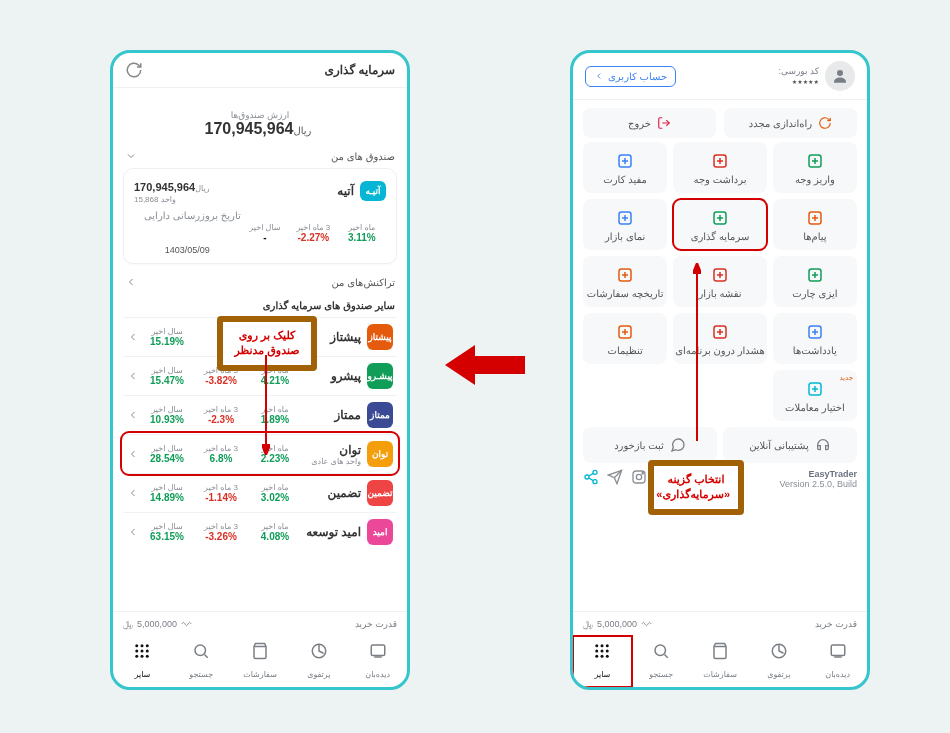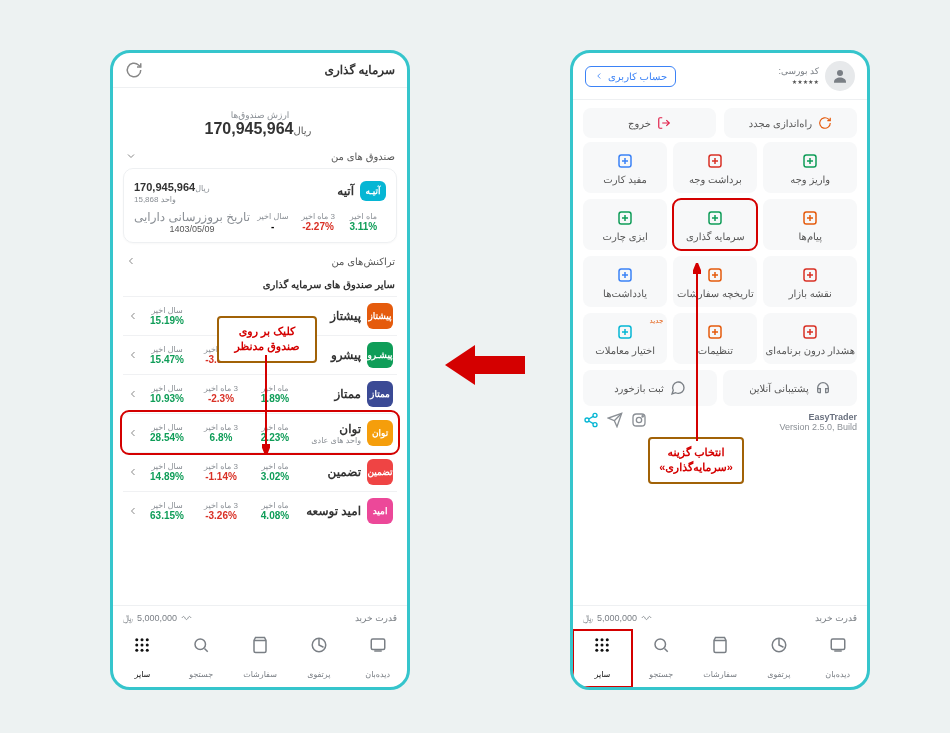--- a/index.html
+++ b/index.html
@@ -44,21 +44,21 @@
 
 .footer-info { padding:6px 10px; display:flex; align-items:flex-start; justify-content:space-between; font-size:9px; color:#8a8f95; }
 .social { display:flex; gap:8px; }
 .social .ic { width:16px; height:16px; cursor:pointer; }
 
 .bottom-bar { margin-top:auto; border-top:1px solid #eef0f2; }
 .power-row { display:flex; align-items:center; justify-content:space-between; padding:6px 10px;
   font-size:9px; color:#7a7f85; }
 .power-row .amount { display:flex; align-items:center; gap:4px; }
 .nav { display:flex; }
-.nav-item { flex:1; display:flex; flex-direction:column; align-items:center; gap:16px;
+.nav-item { flex:1; display:flex; flex-direction:column; align-items:center; gap:10px;
   padding:6px 0 8px; font-size:8px; color:#7a7f85; cursor:pointer; }
 .nav-item .ic { width:18px; height:18px; color:#7a7f85; }
 .nav-item.active { color:#111; }
 .nav-item.active .ic { color:#111; }
 
 .screen-title { font-size:12px; font-weight:600; color:#333; }
 .sub-header { text-align:center; padding:10px 0 6px; }
 .sub-header .lbl { font-size:9px; color:#8a8f95;margin-top:12px; }
 .sub-header .val { font-size:16px; font-weight:700; color:#333; direction:ltr; }
 .sub-header .unit { font-size:10px; font-weight:400; color:#555; margin-right:4px; }
@@ -79,36 +79,36 @@
 .fund-amount .v { font-size:11px; font-weight:600; color:#333; }
 .fund-amount .u { font-size:8px; color:#8a8f95; margin-right:3px; }
 .fund-units { font-size:8px; color:#8a8f95; }
 .fund-perf { display:flex; align-items:center; justify-content:space-between; margin-top:6px; }
 .perf-col { text-align:center; flex:1; }
 .perf-col .lbl { font-size:8px; color:#8a8f95; }
 .perf-col .val { font-size:10px; font-weight:600; direction:ltr; }
 .pos { color:#0f9d58; }
 .neg { color:#d93025; }
 .upd-col { text-align:center; }
-.upd-col .lbl { font-size:12px; color:#8a8f95; }
-.upd-col .val { font-size:9px; color:#555; direction:ltr; }
+.upd-col .lbl { font-size:10px; color:#8a8f95;margin-left:10px; }
+.upd-col .val { font-size:9px; color:#555; direction:ltr;margin-top:24px; }
 
 .fund-row { margin:0 10px; padding:6px 4px; border-top:1px solid #f0f1f3; cursor:pointer; }
 .fund-row-head { display:flex; align-items:center; gap:6px; }
 .fund-row .fund-badge { width:26px; height:26px; }
 .fund-row .name-col { flex:1; }
 .fund-row .chev { width:12px; height:12px; color:#888; }
 .fund-row .perfs { display:flex; gap:10px; flex:2; justify-content:flex-end; }
 .fund-row .perfs .perf-col { flex:none; min-width:44px; }
 .hl-box { outline:2px solid #d40000; outline-offset:1px; border-radius:6px; }
 
-.callout { position:absolute; border:2px solid #a16207; background:#fff;
+.callout { position:absolute; border:6px solid #a16207; background:#fff;
   font-size:11px; font-weight:700; color:#d40000; padding:6px 8px; text-align:center;
   border-radius:4px; line-height:1.4; }
-.callout.right { left:648px; top:437px; width:96px; }
+.callout.right { left:648px; top:460px; width:96px; }
 .callout.left  { left:217px; top:316px; width:100px; }
 
 .big-arrow { position:absolute; left:445px; top:340px; width:80px; height:50px; }
 .thin-arrow { position:absolute; stroke:#d40000; stroke-width:2; fill:none; }
 
 .ic-refresh { width:18px; height:18px; color:#888; cursor:pointer; }
 </style>
 </head>
 <body>
 
@@ -180,20 +180,27 @@
           <path d="M8 12h8M12 8v8"></path>
         </svg>
         <span class="lbl">پیام‌ها</span>
       </div>
       <div class="menu-item hl-red">
         <svg class="ic" viewBox="0 0 24 24" fill="none" stroke="#0f9d58" stroke-width="2">
           <rect x="4" y="4" width="16" height="16" rx="3"></rect>
           <path d="M8 12h8M12 8v8"></path>
         </svg>
         <span class="lbl">سرمایه گذاری</span>
+      </div>
+      <div class="menu-item">
+        <svg class="ic" viewBox="0 0 24 24" fill="none" stroke="#3b82f6" stroke-width="2">
+          <rect x="4" y="4" width="16" height="16" rx="3"></rect>
+          <path d="M8 12h8M12 8v8"></path>
+        </svg>
+        <span class="lbl">نمای بازار</span>
       </div>
       <div class="menu-item">
         <svg class="ic" viewBox="0 0 24 24" fill="none" stroke="#0f9d58" stroke-width="2">
           <rect x="4" y="4" width="16" height="16" rx="3"></rect>
           <path d="M8 12h8M12 8v8"></path>
         </svg>
         <span class="lbl">ایزی چارت</span>
       </div>
       <div class="menu-item">
         <svg class="ic" viewBox="0 0 24 24" fill="none" stroke="#d93025" stroke-width="2">

